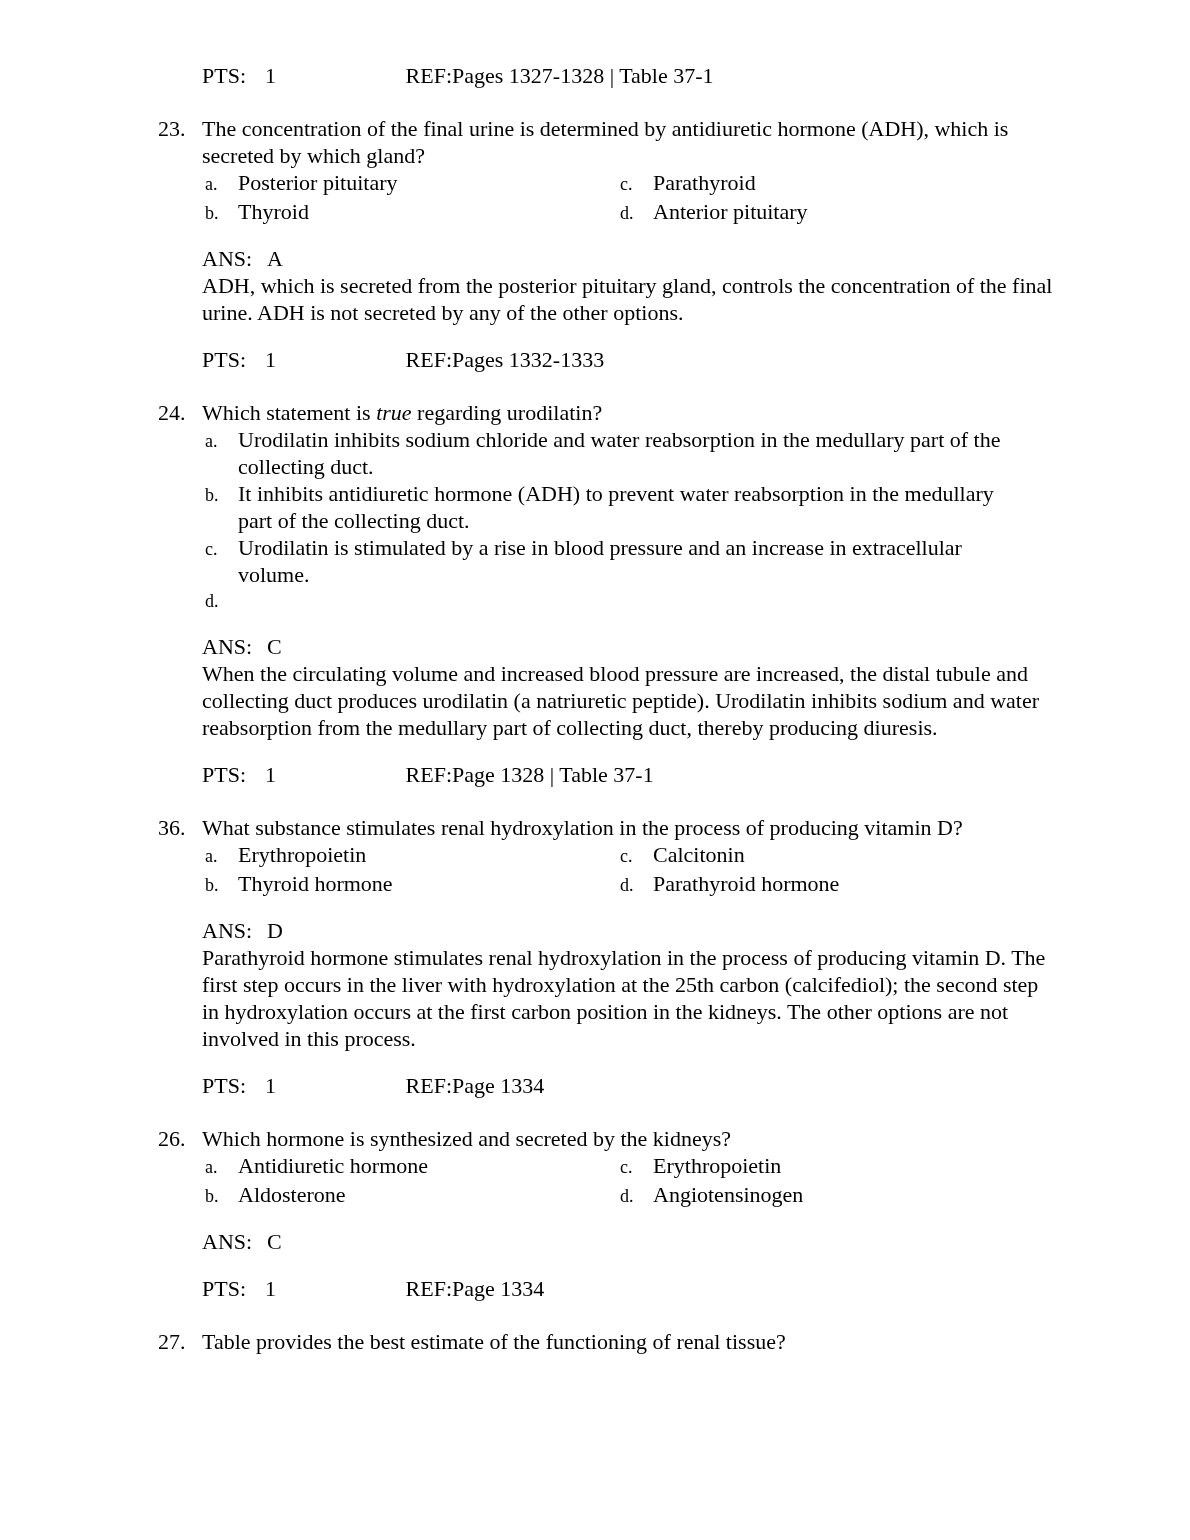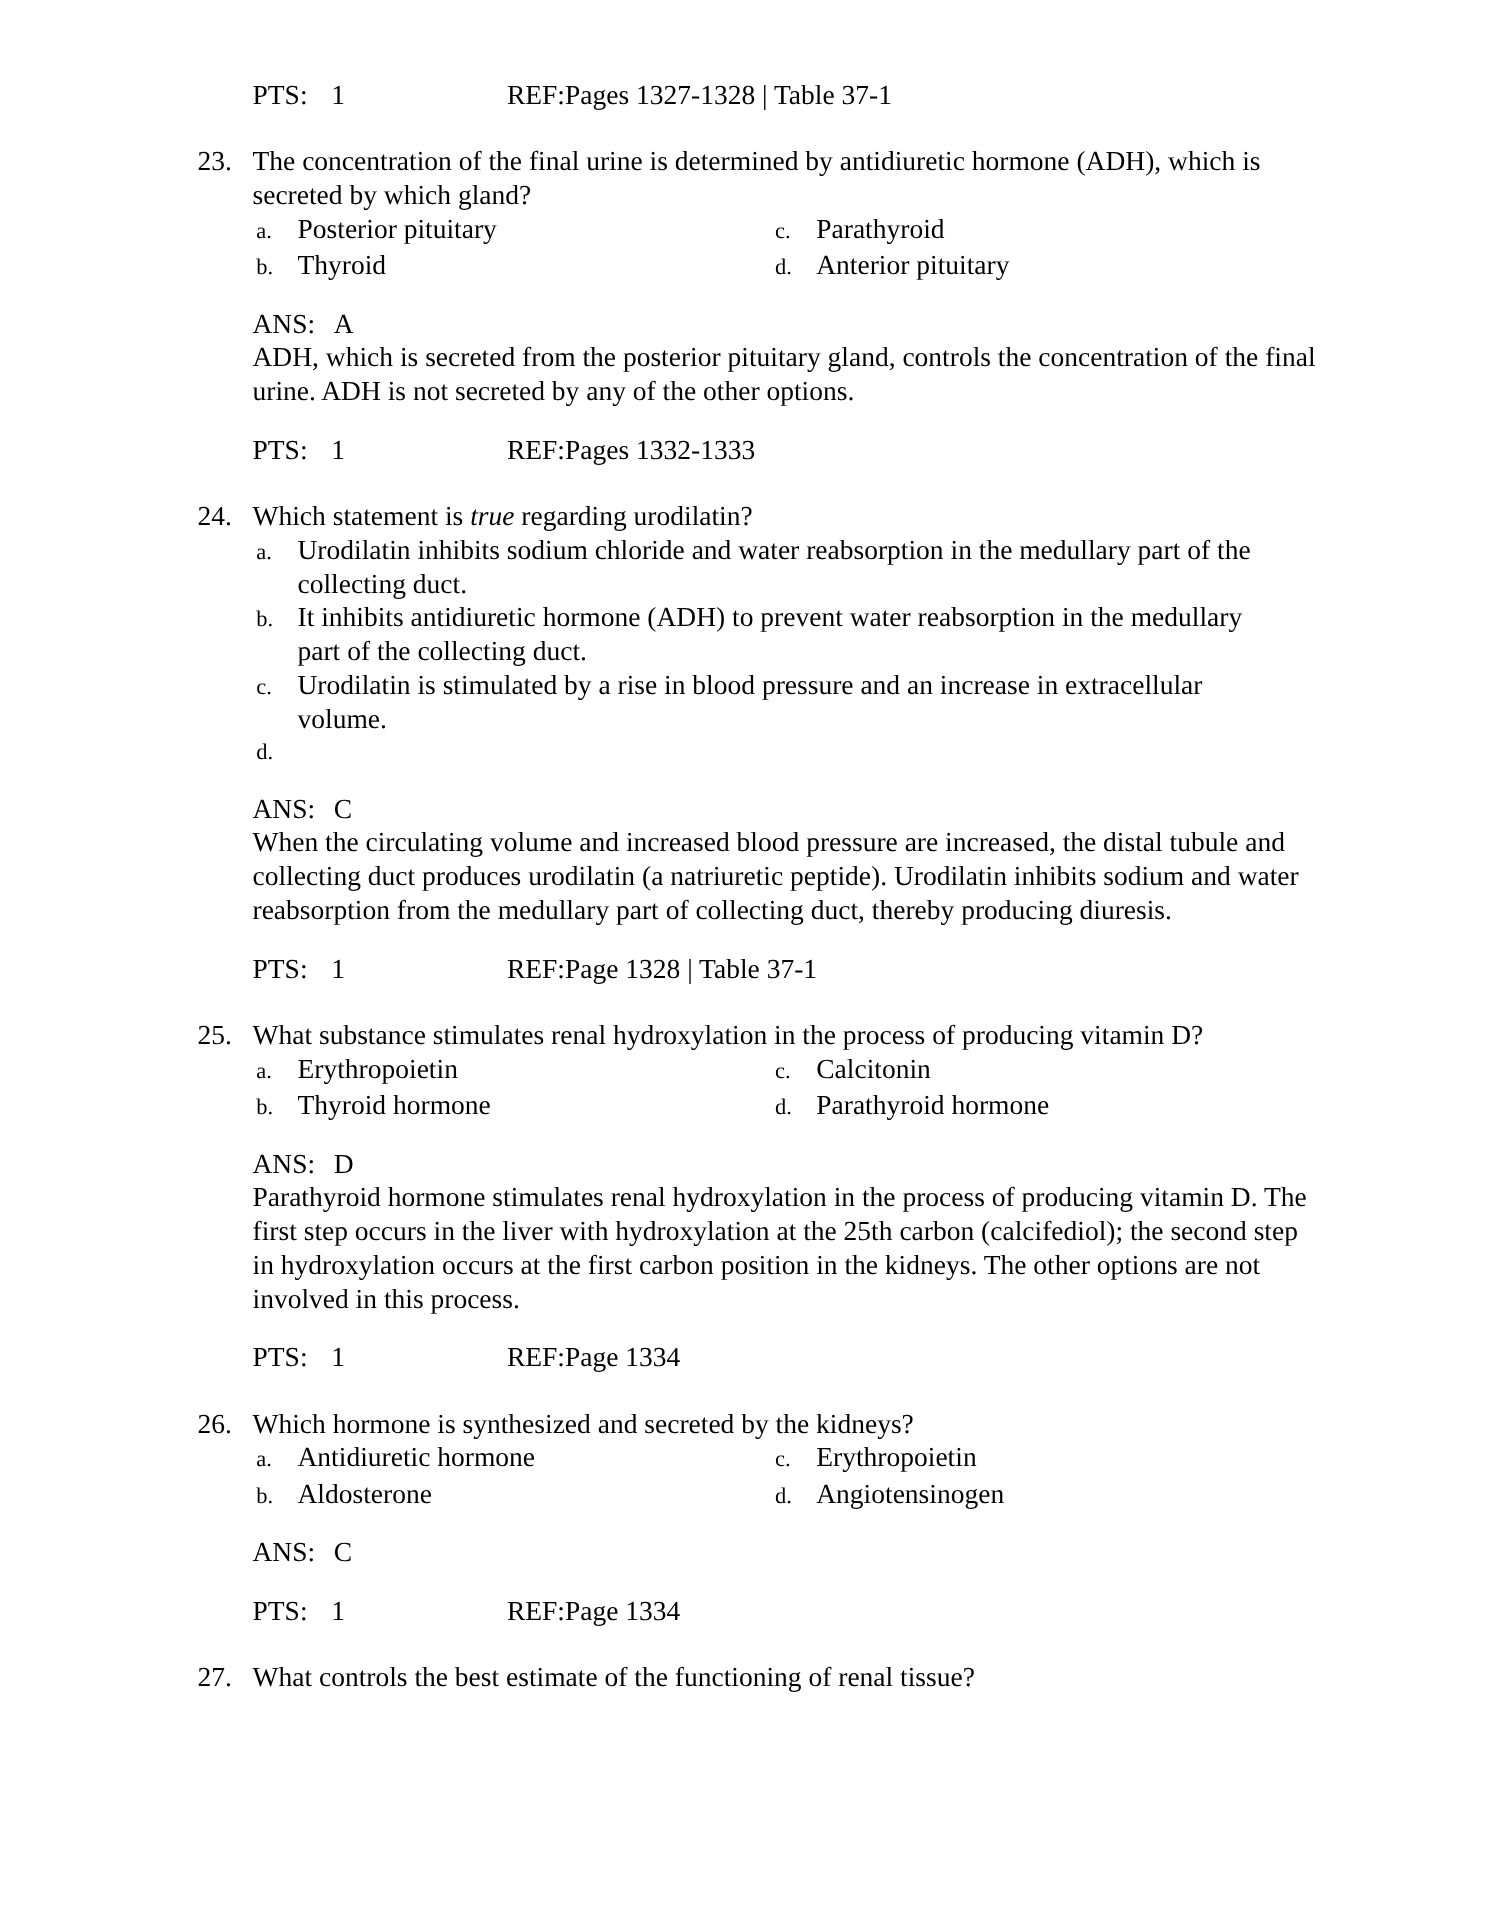--- a/index.html
+++ b/index.html
@@ -120,21 +120,21 @@
       <div class="pts-row" style="margin-left:0">
         <span class="pts-label">PTS:</span>
         <span class="pts-value">1</span>
         <span class="ref-label">REF:</span>
         <span class="ref-value">Page 1328 | Table 37-1</span>
       </div>
     </div>
   </div>
 
   <div class="question">
-    <span class="q-num">25.</span>
+    <span class="q-num">36.</span>
     <div class="q-body">
       <div class="q-text">What substance stimulates renal hydroxylation in the process of producing vitamin D?</div>
       <div class="options two-col">
         <div class="opt">
           <span class="opt-letter">a.</span>
           <span class="opt-text">Erythropoietin</span>
         </div>
         <div class="opt">
           <span class="opt-letter">c.</span>
           <span class="opt-text">Calcitonin</span>
@@ -197,17 +197,17 @@
         <span class="pts-value">1</span>
         <span class="ref-label">REF:</span>
         <span class="ref-value">Page 1334</span>
       </div>
     </div>
   </div>
 
   <div class="question">
     <span class="q-num">27.</span>
     <div class="q-body">
-      <div class="q-text">What controls the best estimate of the functioning of renal tissue?</div>
+      <div class="q-text">Table provides the best estimate of the functioning of renal tissue?</div>
     </div>
   </div>
 
 </div>
 
 </body></html>

